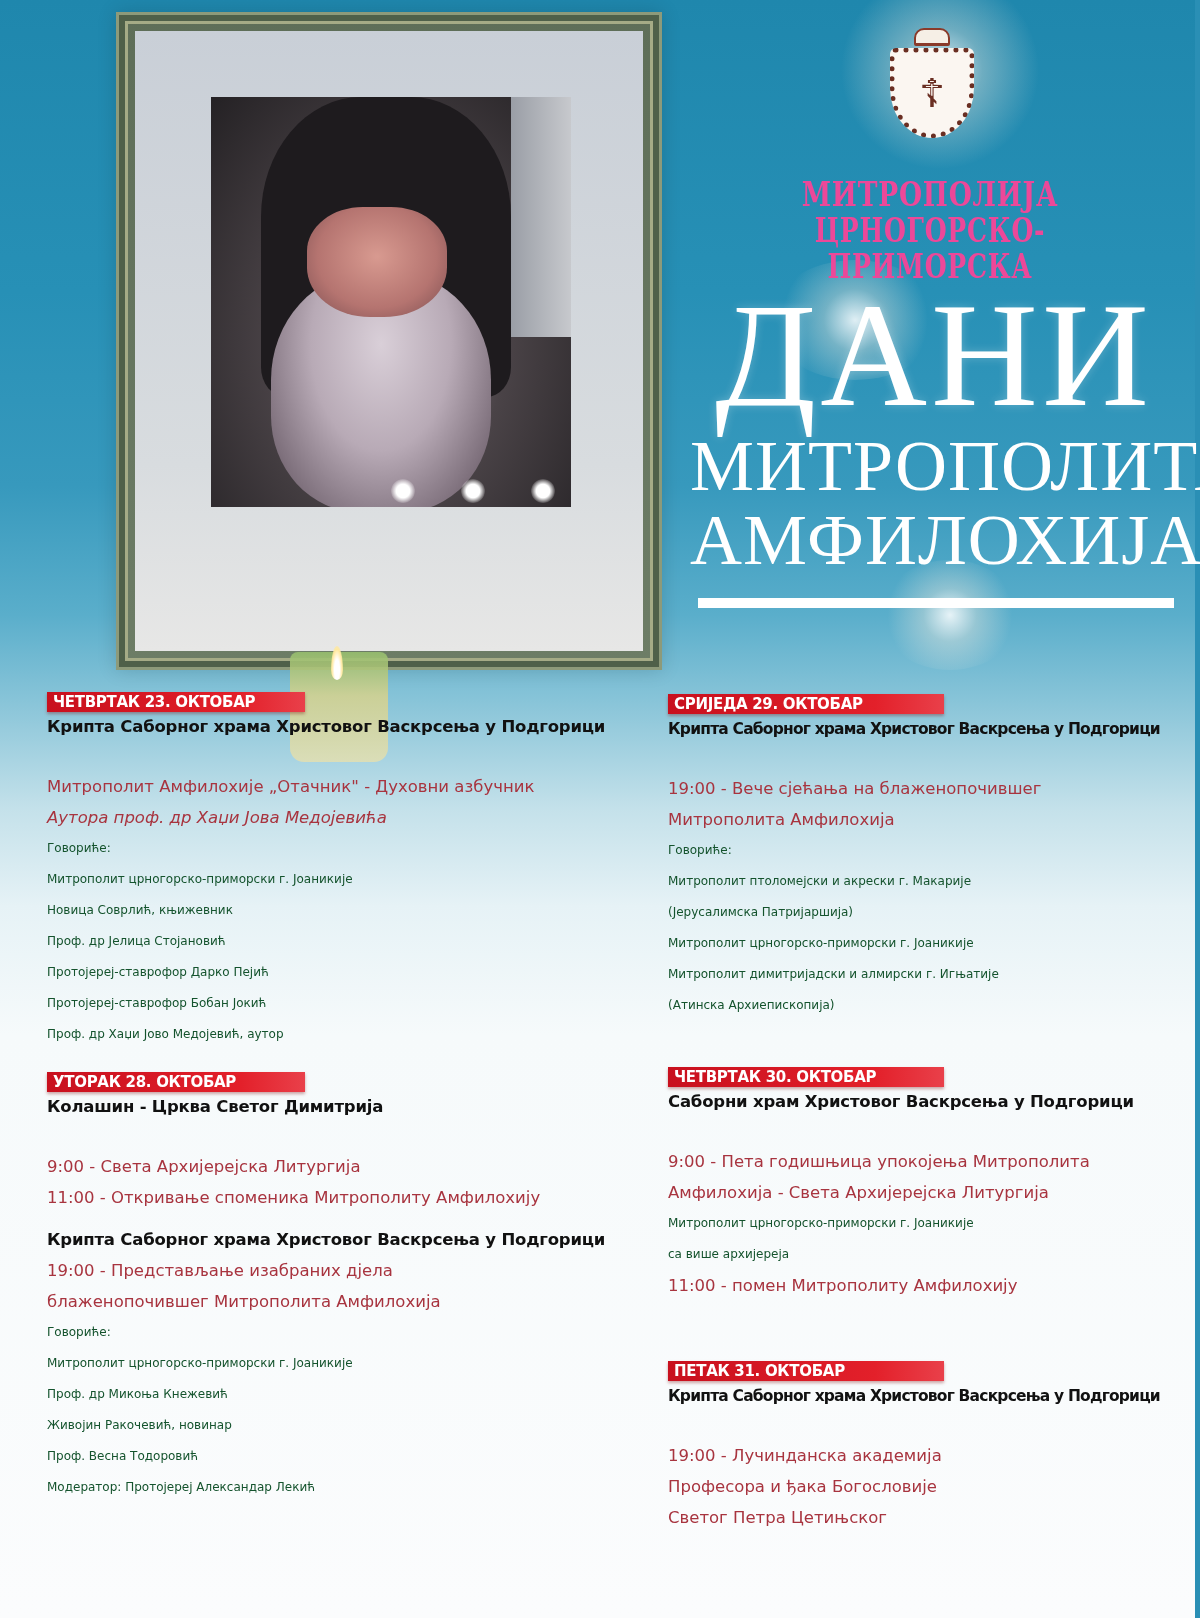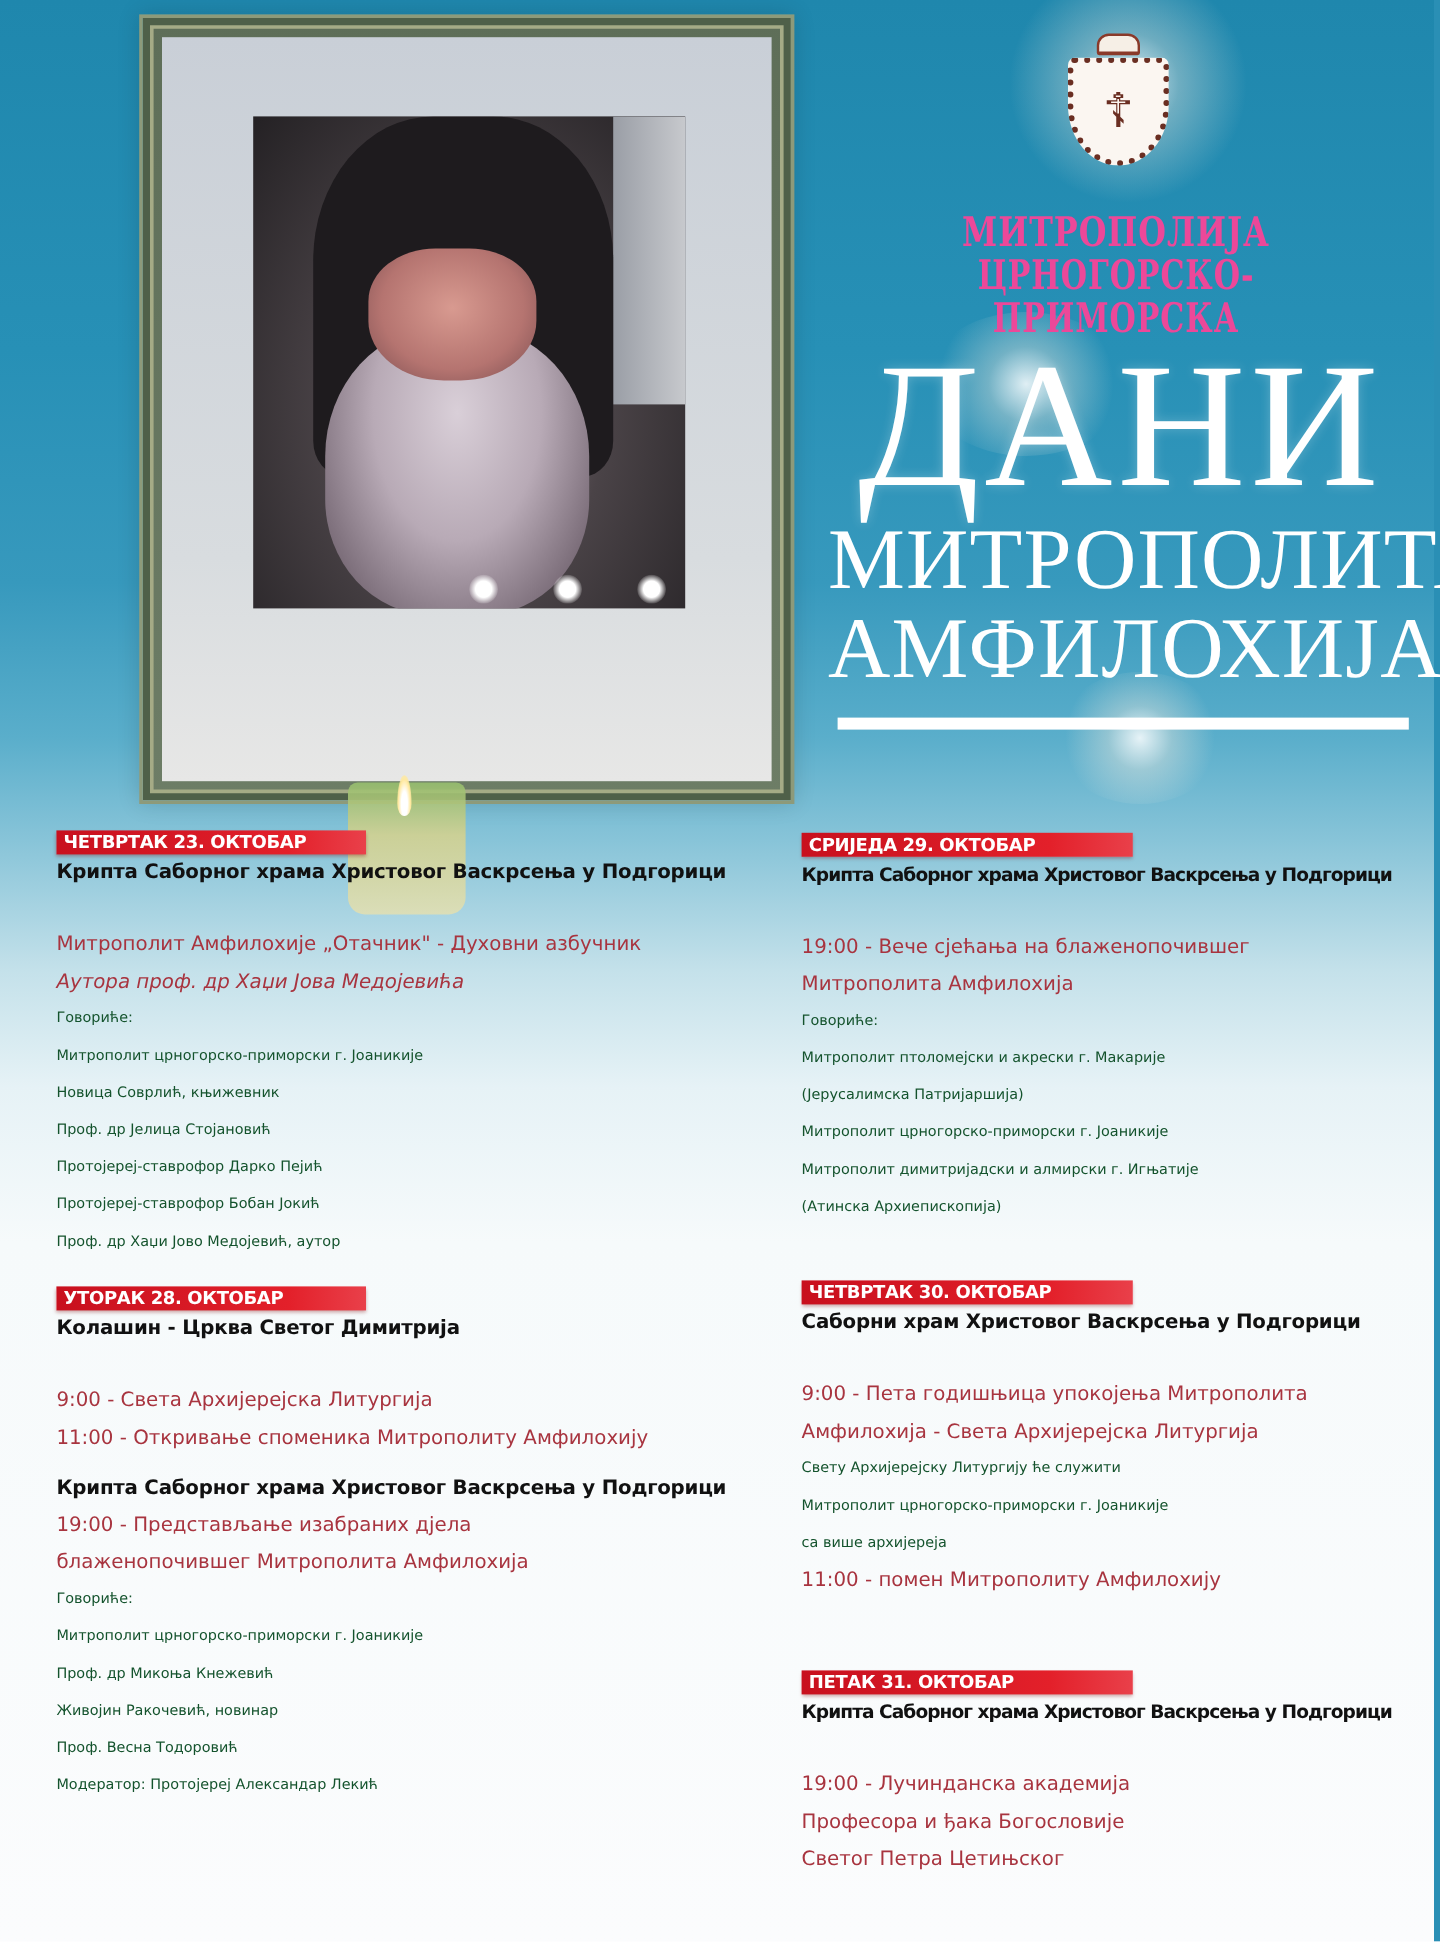--- a/index.html
+++ b/index.html
@@ -238,21 +238,20 @@
     <div class="blk">Митрополит димитријадски и алмирски г. Игњатије</div>
     <div class="blk">(Атинска Архиепископија)</div>
   </div>
 
   <div class="day" style="margin-top:46px;">
     <div class="badge w-right">ЧЕТВРТАК 30. ОКТОБАР</div>
     <div class="venue">Саборни храм Христовог Васкрсења у Подгорици</div>
     <div class="gap"></div>
     <div class="red">9:00 - Пета годишњица упокојења Митрополита</div>
     <div class="red">Амфилохија - Света Архијерејска Литургија</div>
-    <div class="blk">Свету Архијерејску Литургију ће служити</div>
     <div class="blk">Митрополит црногорско-приморски г. Јоаникије</div>
     <div class="blk">са више архијереја</div>
     <div class="red">11:00 - помен Митрополиту Амфилохију</div>
   </div>
 
   <div class="day" style="margin-top:60px;">
     <div class="badge w-right">ПЕТАК 31. ОКТОБАР</div>
     <div class="venue tight">Крипта Саборног храма Христовог Васкрсења у Подгорици</div>
     <div class="gap"></div>
     <div class="red">19:00 - Лучинданска академија</div>

